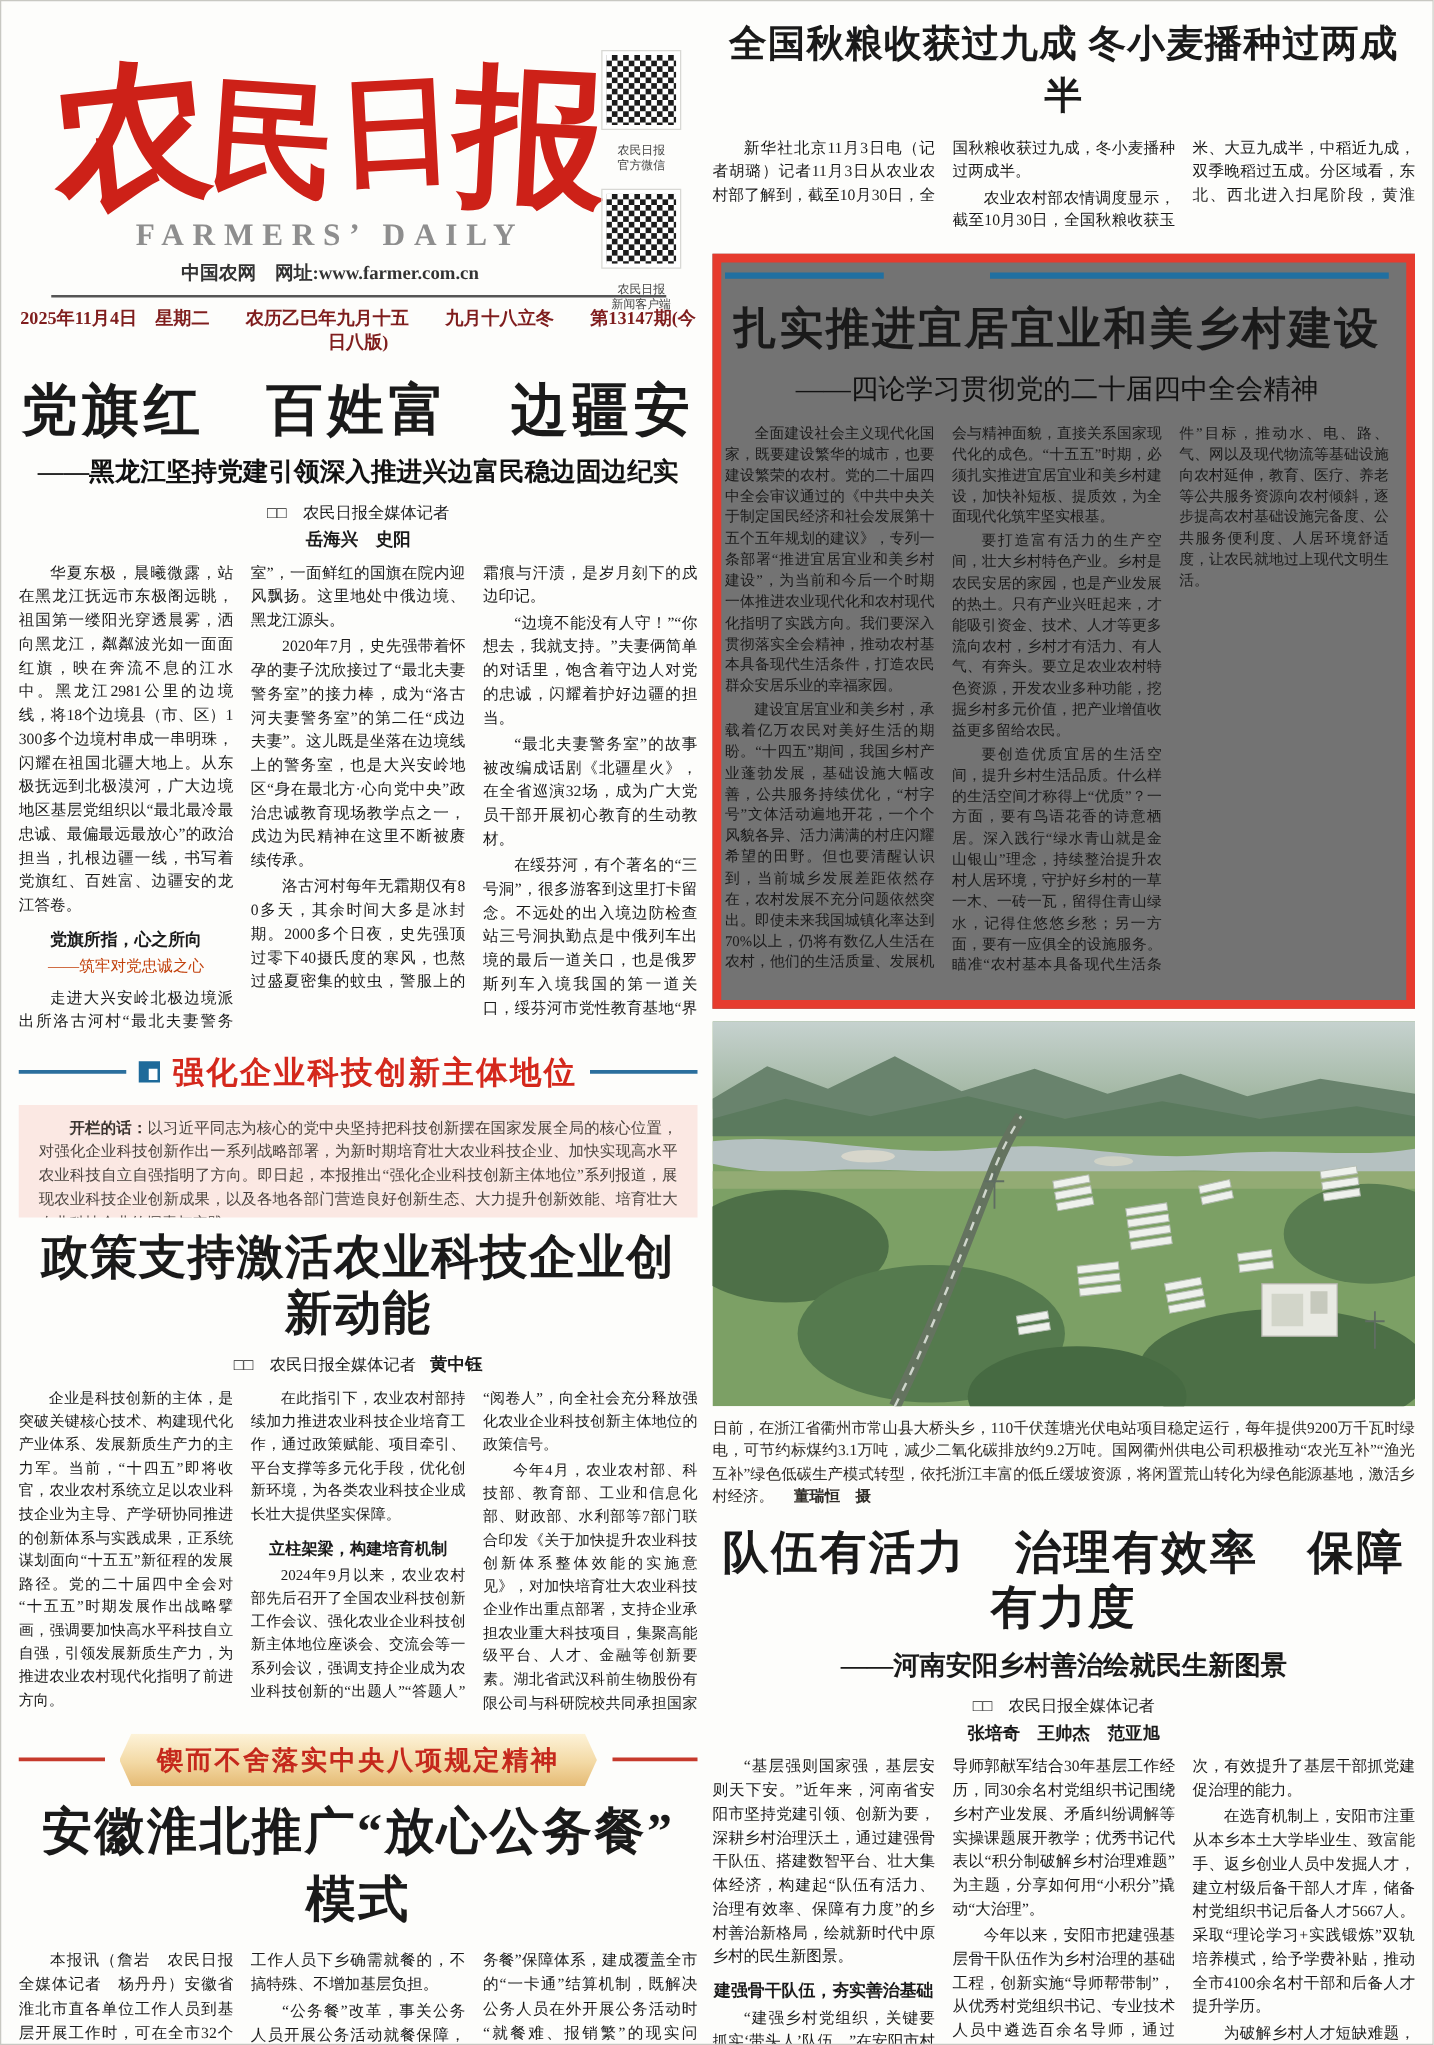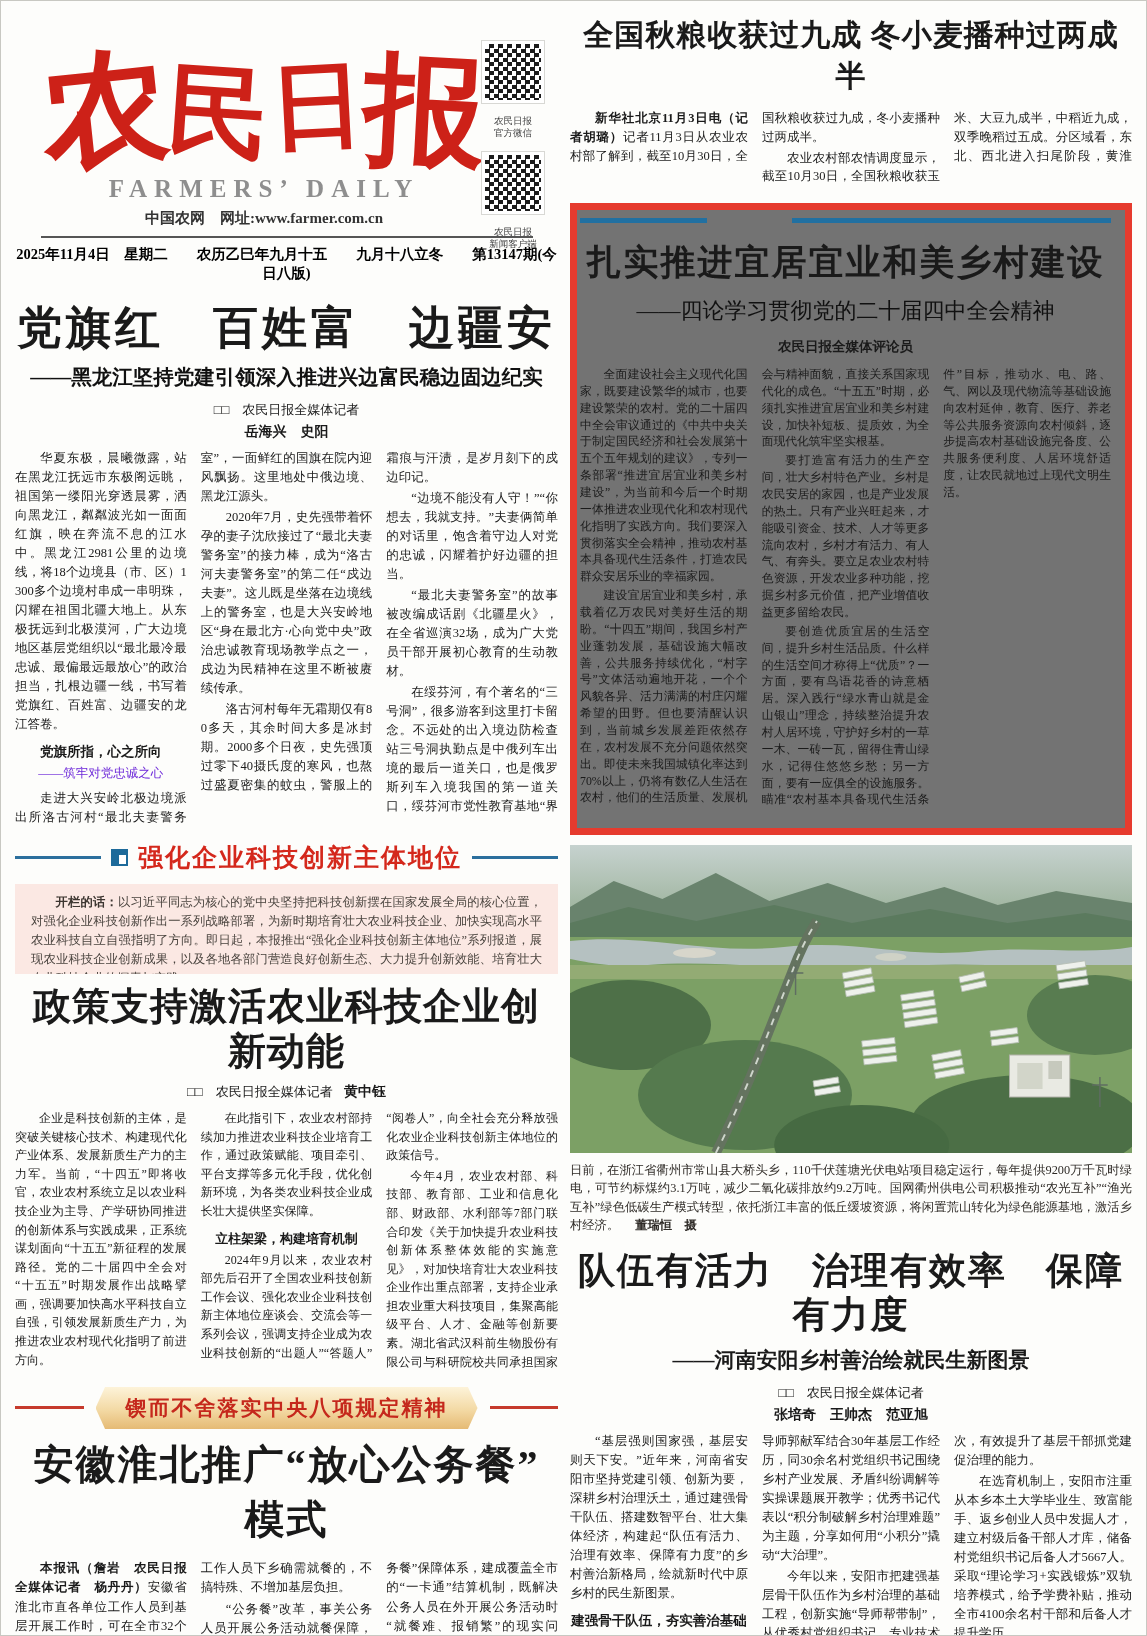--- a/index.html
+++ b/index.html
@@ -16,33 +16,33 @@
   .masthead{position:relative;height:262px;}
   .mast-title{width:430px;margin:14px 0 0 34px;height:148px;display:flex;justify-content:center;align-items:flex-end;color:#cd2118;font-weight:bold;line-height:1;}
   .mast-title span{display:inline-block;}
   .mast-title span:nth-child(1){font-size:126px;transform:rotate(-6deg);}
   .mast-title span:nth-child(2){font-size:102px;transform:translateY(-8px) rotate(4deg);}
   .mast-title span:nth-child(3){font-size:94px;transform:translateY(-20px) rotate(-3deg);}
   .mast-title span:nth-child(4){font-size:122px;transform:rotate(3deg);}
   .mast-english{width:430px;margin-left:34px;text-align:center;font-weight:bold;font-size:25px;letter-spacing:7px;color:#8e8e8e;margin-top:2px;}
   .mast-site{width:430px;margin-left:34px;text-align:center;font-size:15px;color:#333;font-weight:bold;margin-top:6px;}
   .mast-rule{width:492px;border:none;border-top:2px solid #555;margin:8px auto 7px auto;}
-  .mast-date{text-align:center;font-size:14.5px;font-weight:bold;color:#000000;}
+  .mast-date{text-align:center;font-size:14.5px;font-weight:bold;color:#7f1d1d;}
   .mast-pub{text-align:center;font-size:12px;color:#333;margin-top:7px;}
   .qr-stack{position:absolute;right:2px;top:16px;width:86px;display:flex;flex-direction:column;gap:12px;align-items:center;}
   .qr{width:56px;height:56px;border:3px solid #fff;outline:1px solid #d8d8d4;
       background:repeating-conic-gradient(#1c1c1c 0 25%, #fff 0 50%) 0 0 / 9px 9px;}
   .qr-label{font-size:9.5px;line-height:1.3;text-align:center;color:#444;white-space:pre-line;}
 
   
   .art-body{column-gap:14px;column-count:3;column-fill:auto;overflow:hidden;text-align:justify;word-break:break-all;}
   .it-p{text-indent:2em;margin:0 0 2px 0;}
-  .it-p strong{font-weight:bold;}
+  .it-p strong{font-weight:normal;}
   .it-h{font-weight:bold;text-align:center;text-indent:0;margin:8px 0 2px 0;font-size:1.08em;}
-  .it-h2{text-align:center;text-indent:0;margin:0 0 6px 0;color:#6d28d9;}
+  .it-h2{text-align:center;text-indent:0;margin:0 0 6px 0;color:#c2410c;}
   .byline-row1{text-align:center;font-size:13px;color:#222;}
   .byline-row2{text-align:center;font-size:14px;font-weight:bold;margin-top:4px;}
 
   
   .border-art{margin-top:16px;}
   .border-headline{font-size:45px;font-weight:bold;text-align:center;letter-spacing:4px;line-height:1.15;}
   .border-subtitle{font-size:20.5px;text-align:center;margin-top:8px;font-weight:bold;color:#111;}
   .border-byline{margin:10px 0 8px 0;}
   .border-body{height:382px;font-size:12.5px;line-height:1.52;}
 
@@ -196,21 +196,20 @@
         </div>
     </div>
 
     <div class="commentary-box">
       <div class="box-bars">
         <div class="bar bar1"></div>
         <div class="bar bar2"></div>
       </div>
       <div class="commentary-headline">扎实推进宜居宜业和美乡村建设</div>
       <div class="commentary-subtitle">——四论学习贯彻党的二十届四中全会精神</div>
-      <div class="commentary-byline">农民日报全媒体评论员</div>
       <div class="art-body commentary-body">
           <div class="it-p">全面建设社会主义现代化国家，既要建设繁华的城市，也要建设繁荣的农村。党的二十届四中全会审议通过的《中共中央关于制定国民经济和社会发展第十五个五年规划的建议》，专列一条部署“推进宜居宜业和美乡村建设”，为当前和今后一个时期一体推进农业现代化和农村现代化指明了实践方向。我们要深入贯彻落实全会精神，推动农村基本具备现代生活条件，打造农民群众安居乐业的幸福家园。</div>
           <div class="it-p">建设宜居宜业和美乡村，承载着亿万农民对美好生活的期盼。“十四五”期间，我国乡村产业蓬勃发展，基础设施大幅改善，公共服务持续优化，“村字号”文体活动遍地开花，一个个风貌各异、活力满满的村庄闪耀希望的田野。但也要清醒认识到，当前城乡发展差距依然存在，农村发展不充分问题依然突出。即使未来我国城镇化率达到70%以上，仍将有数亿人生活在农村，他们的生活质量、发展机会与精神面貌，直接关系国家现代化的成色。“十五五”时期，必须扎实推进宜居宜业和美乡村建设，加快补短板、提质效，为全面现代化筑牢坚实根基。</div>
           <div class="it-p">要打造富有活力的生产空间，壮大乡村特色产业。乡村是农民安居的家园，也是产业发展的热土。只有产业兴旺起来，才能吸引资金、技术、人才等更多流向农村，乡村才有活力、有人气、有奔头。要立足农业农村特色资源，开发农业多种功能，挖掘乡村多元价值，把产业增值收益更多留给农民。</div>
           <div class="it-p">要创造优质宜居的生活空间，提升乡村生活品质。什么样的生活空间才称得上“优质”？一方面，要有鸟语花香的诗意栖居。深入践行“绿水青山就是金山银山”理念，持续整治提升农村人居环境，守护好乡村的一草一木、一砖一瓦，留得住青山绿水，记得住悠悠乡愁；另一方面，要有一应俱全的设施服务。瞄准“农村基本具备现代生活条件”目标，推动水、电、路、气、网以及现代物流等基础设施向农村延伸，教育、医疗、养老等公共服务资源向农村倾斜，逐步提高农村基础设施完备度、公共服务便利度、人居环境舒适度，让农民就地过上现代文明生活。</div>
         </div>
     </div>
 
     <div class="photo-wrap">
       <svg viewBox="0 0 578 308" preserveAspectRatio="none">

